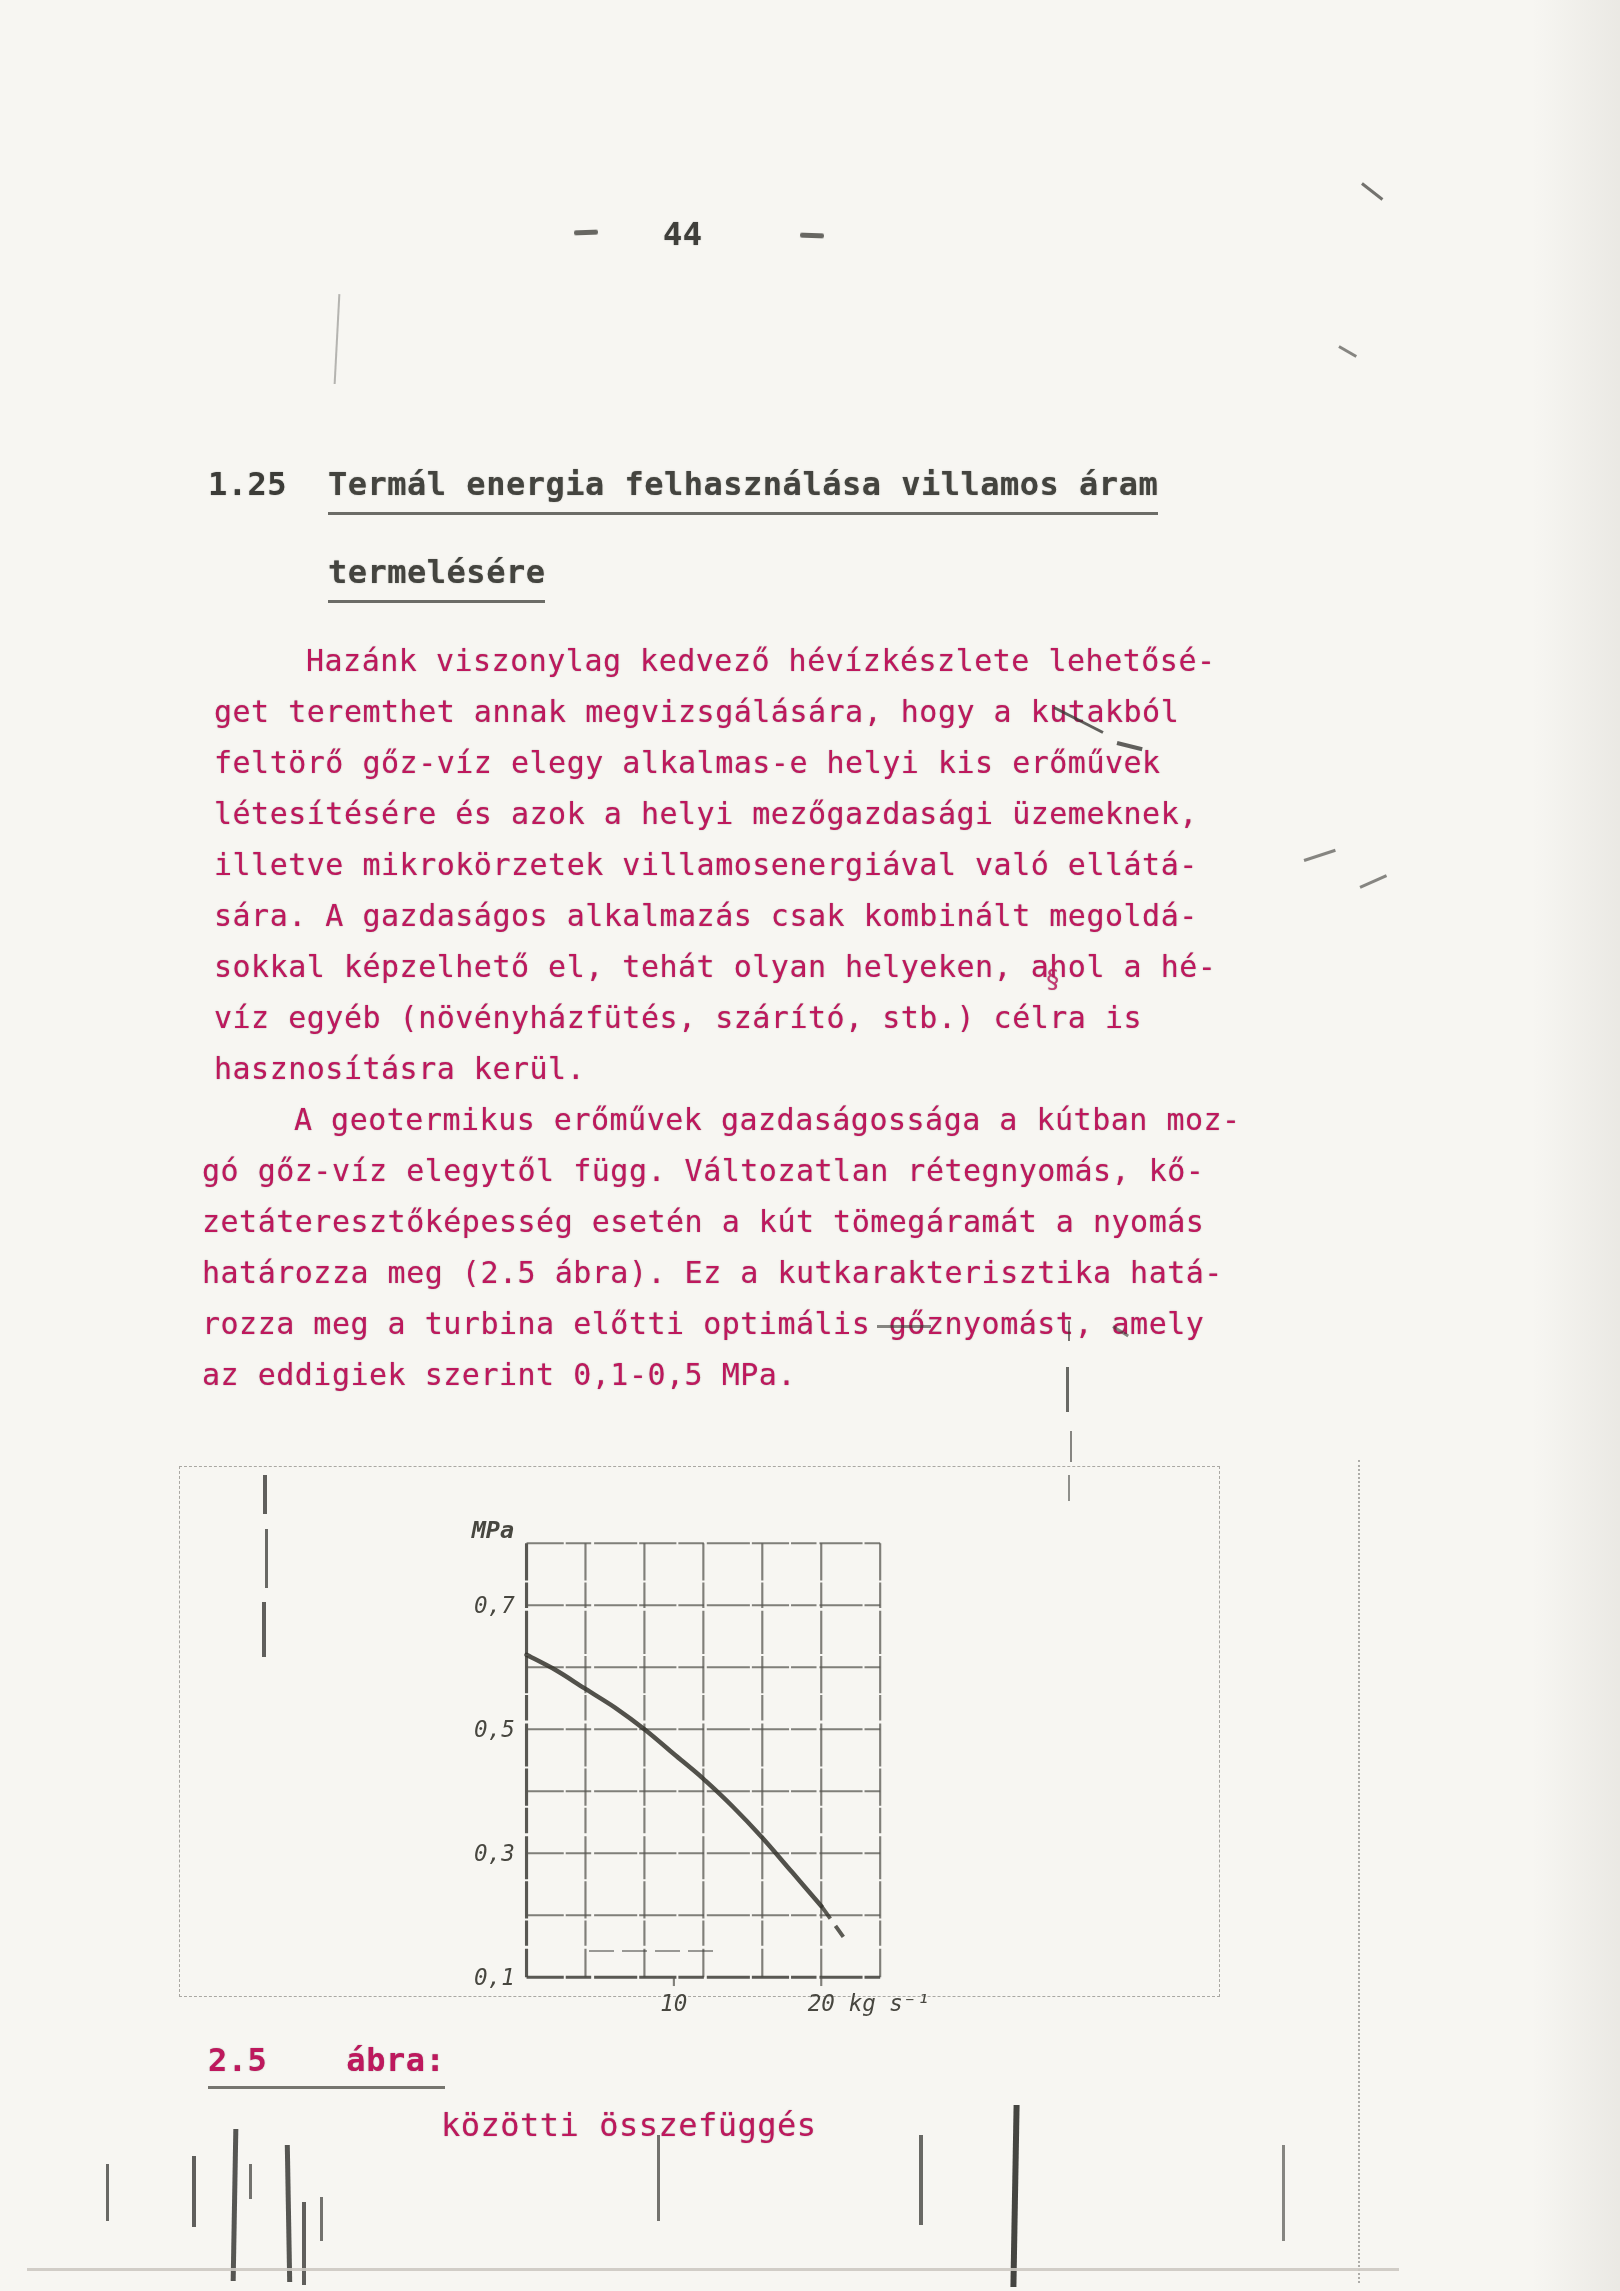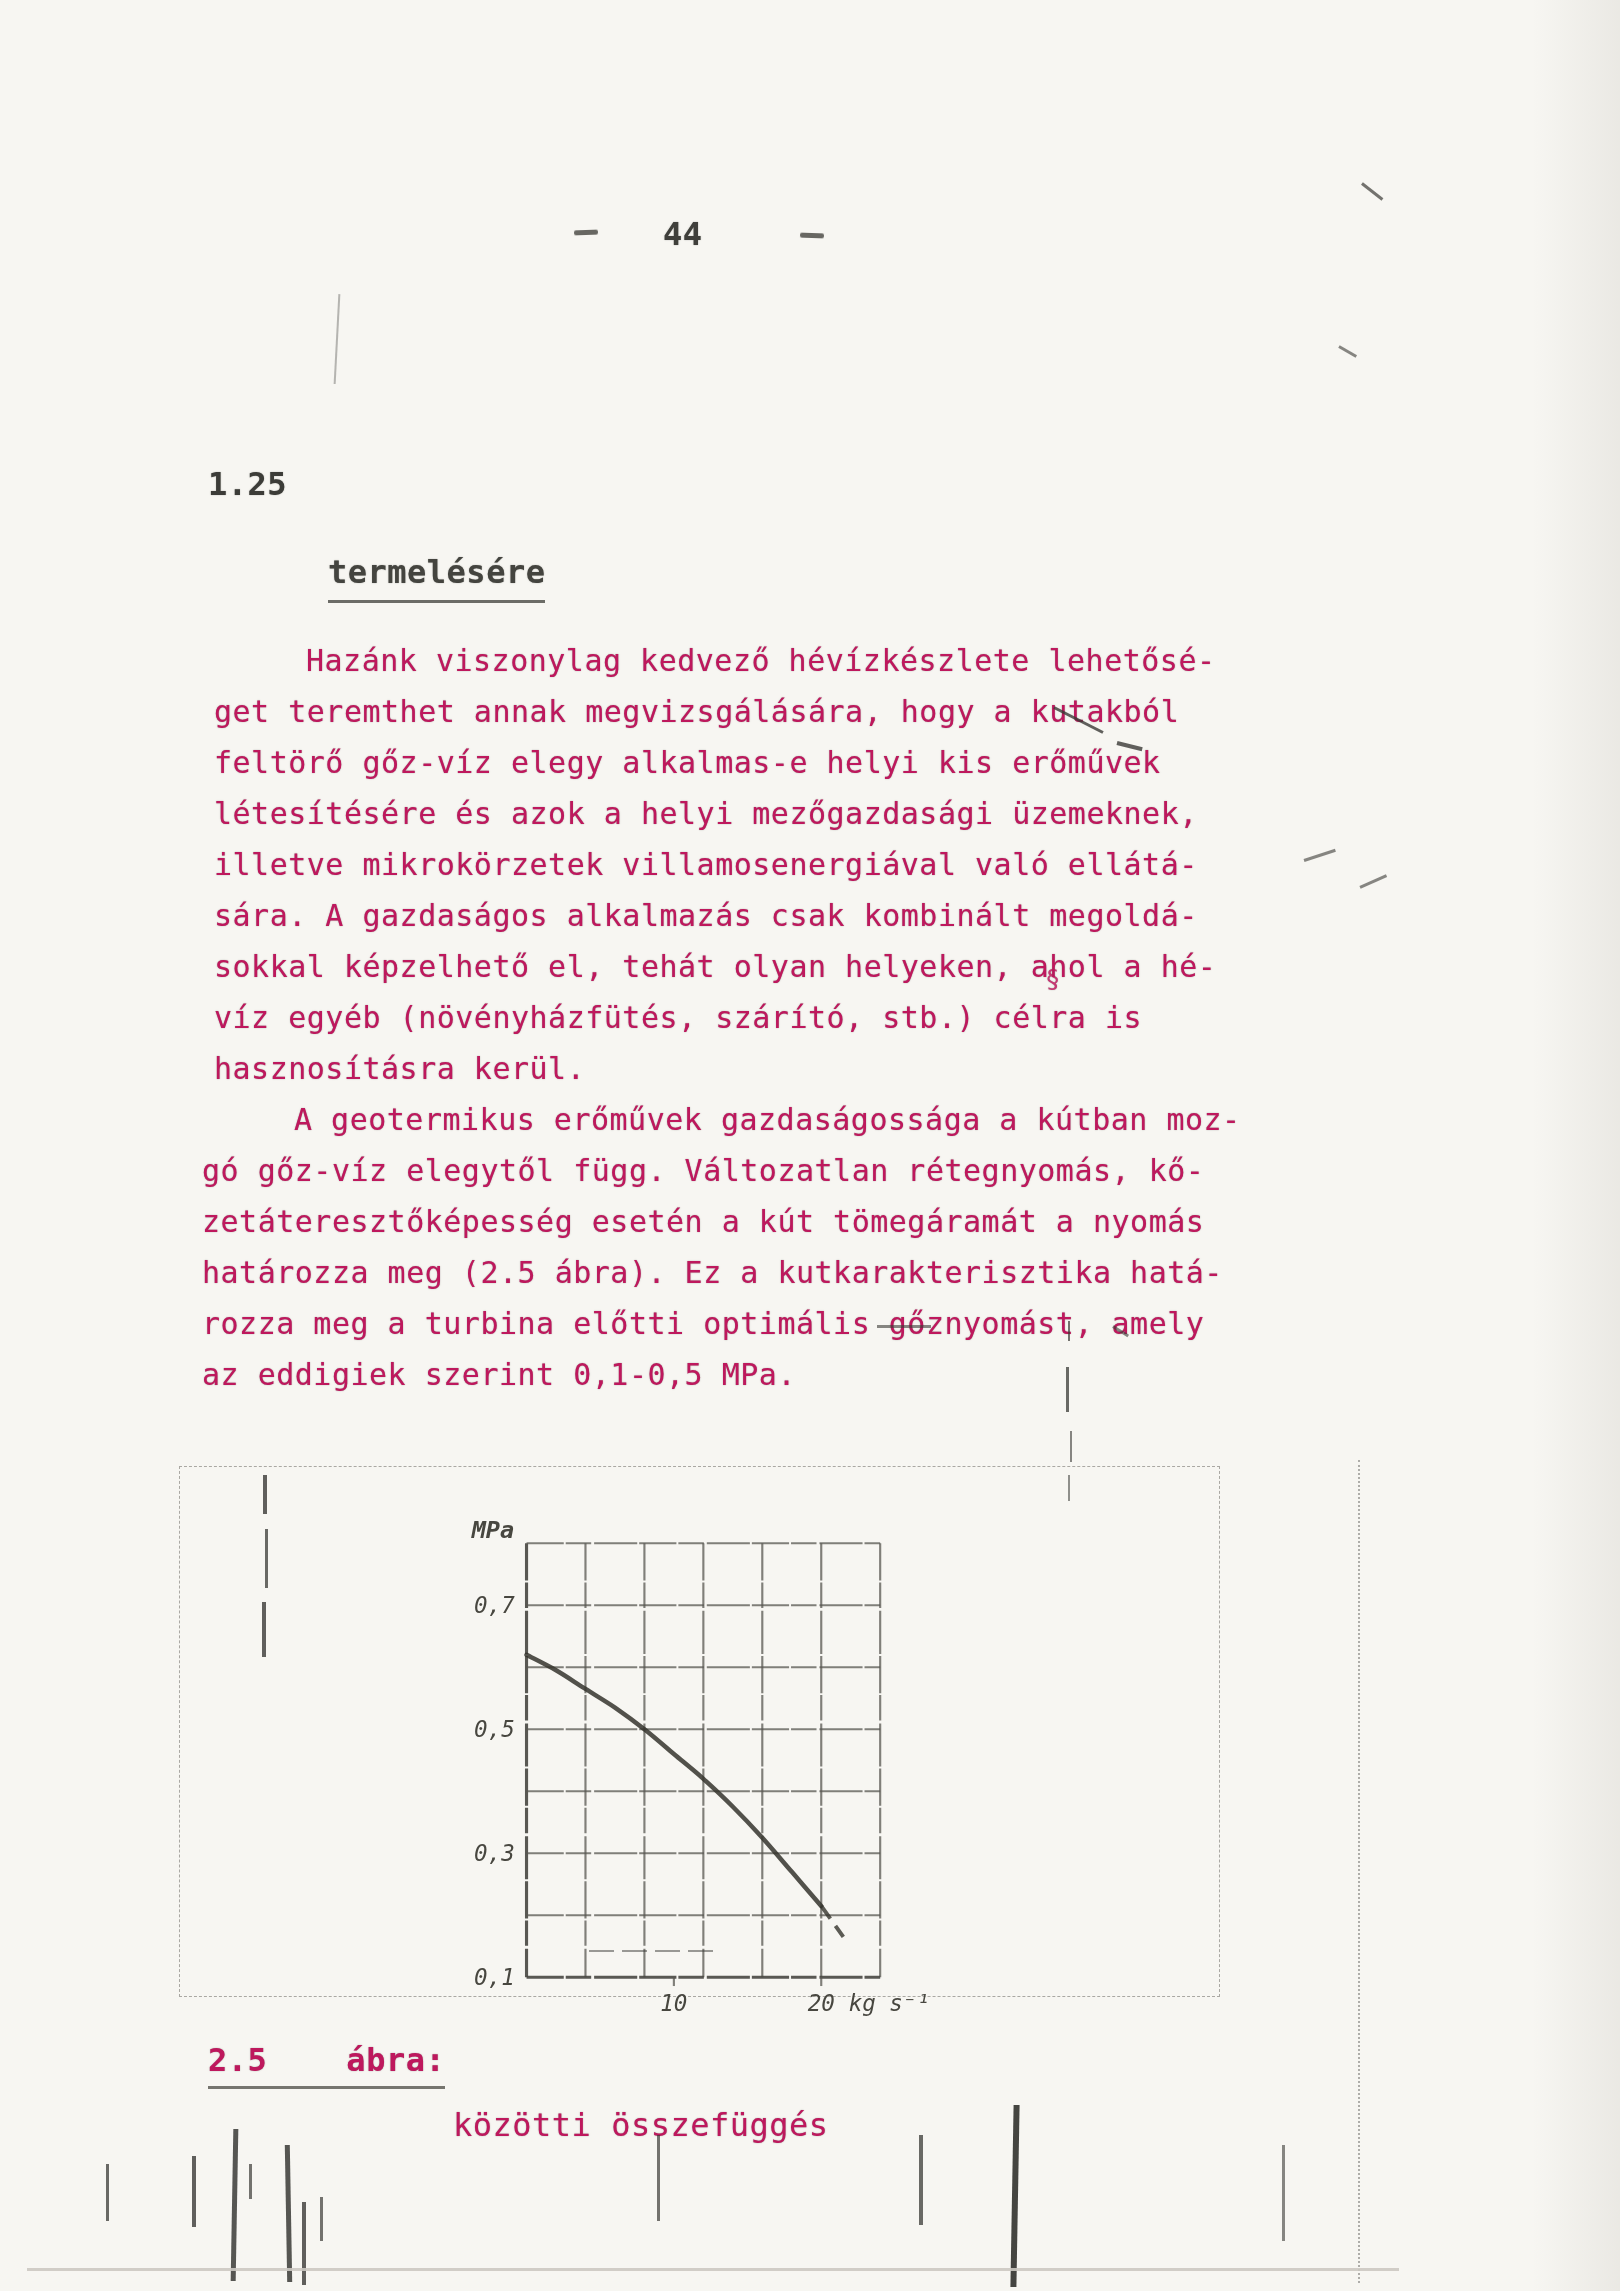--- a/index.html
+++ b/index.html
@@ -37,20 +37,21 @@
 </head>
 <body>
 
 <div class="page">
 
   <span class="pndash" style="left:574px;top:230px;width:23.5px;transform:rotate(-2deg);"></span>
   <span class="tw pageno-num" style="left:663px;top:208px;">44</span>
   <span class="pndash" style="left:800px;top:233px;width:23.5px;transform:rotate(2deg);"></span>
 
   <span class="tw hnum" style="left:208px;top:465px;">1.25</span>
+  <span class="tw hline" style="left:328px;top:465px;">Termál energia felhasználása villamos áram</span>
   <span class="tw hline" style="left:328px;top:553px;">termelésére</span>
 
   <div class="tw body-text" style="left:214px;top:635px;">Hazánk viszonylag kedvező hévízkészlete lehetősé-
 get teremthet annak megvizsgálására, hogy a kutakból
 feltörő gőz-víz elegy alkalmas-e helyi kis erőművek
 létesítésére és azok a helyi mezőgazdasági üzemeknek,
 illetve mikrokörzetek villamosenergiával való ellátá-
 sára. A gazdaságos alkalmazás csak kombinált megoldá-
 sokkal képzelhető el, tehát olyan helyeken, ahol a hé-
 víz egyéb (növényházfütés, szárító, stb.) célra is
@@ -88,21 +89,21 @@
       <text x="232.41666666666669" y="514" text-anchor="middle" class="clabel">10</text>
       <line x1="382.83333333333337" y1="480" x2="382.83333333333337" y2="489" class="grid"></line>
       <text x="382.83333333333337" y="514" text-anchor="middle" class="clabel">20</text>
       <text x="410.83333333333337" y="514" text-anchor="start" class="clabel">kg s⁻¹</text>
       <text x="26" y="32" text-anchor="start" class="cylabel">MPa</text>
       <path d="M82.0,150.9C87.0,153.6,102.1,160.9,112.1,166.7C122.1,172.5,132.1,179.4,142.2,185.7C152.2,192.1,162.2,197.9,172.3,204.7C182.3,211.6,192.3,218.9,202.3,226.9C212.4,234.8,222.4,243.7,232.4,252.2C242.4,260.6,252.5,268.5,262.5,277.5C272.5,286.5,282.6,295.9,292.6,306.0C302.6,316.0,312.6,326.5,322.7,337.6C332.7,348.7,342.7,360.8,352.8,372.4C362.8,384.0,377.8,401.4,382.8,407.2" class="curve"></path>
       <line x1="382.83333333333337" y1="407.2214285714286" x2="405.39583333333337" y2="438.8642857142857" class="curve-ext" stroke-dasharray="16 9"></line>
     </svg>
 
   <span class="tw cap capb" style="left:208px;top:2041px;">2.5    ábra:</span>
-  <span class="tw cap" style="left:453px;top:2106px;text-align:center;">közötti összefüggés</span>
+  <span class="tw cap" style="left:441px;top:2106px;text-align:center;">közötti összefüggés</span>
 
   <span class="mk" style="left:336px;top:294px;width:2px;height:90px;opacity:.35;transform:rotate(3deg);"></span>
   <span class="mk" style="left:1362px;top:182px;width:25.5px;height:2.9px;opacity:.7;transform:rotate(38deg);"></span>
   <span class="mk" style="left:1339px;top:345px;width:19.6px;height:2.9px;opacity:.6;transform:rotate(30deg);"></span>
   <span class="mk" style="left:1054px;top:706px;width:55px;height:2.9px;opacity:.8;transform:rotate(27deg);"></span>
   <span class="mk" style="left:1117px;top:741px;width:25.5px;height:3.9px;opacity:.8;transform:rotate(14deg);"></span>
   <span class="mk" style="left:1304px;top:859px;width:33px;height:2.9px;opacity:.6;transform:rotate(-18deg);"></span>
   <span class="mk" style="left:1360px;top:886px;width:29px;height:2.9px;opacity:.6;transform:rotate(-24deg);"></span>
   <span class="tw" style="left:1045px;top:963px;font-size:25.5px;opacity:.85;">§</span>
   <span class="mk" style="left:877px;top:1325px;width:54px;height:2.9px;opacity:.6;"></span>

